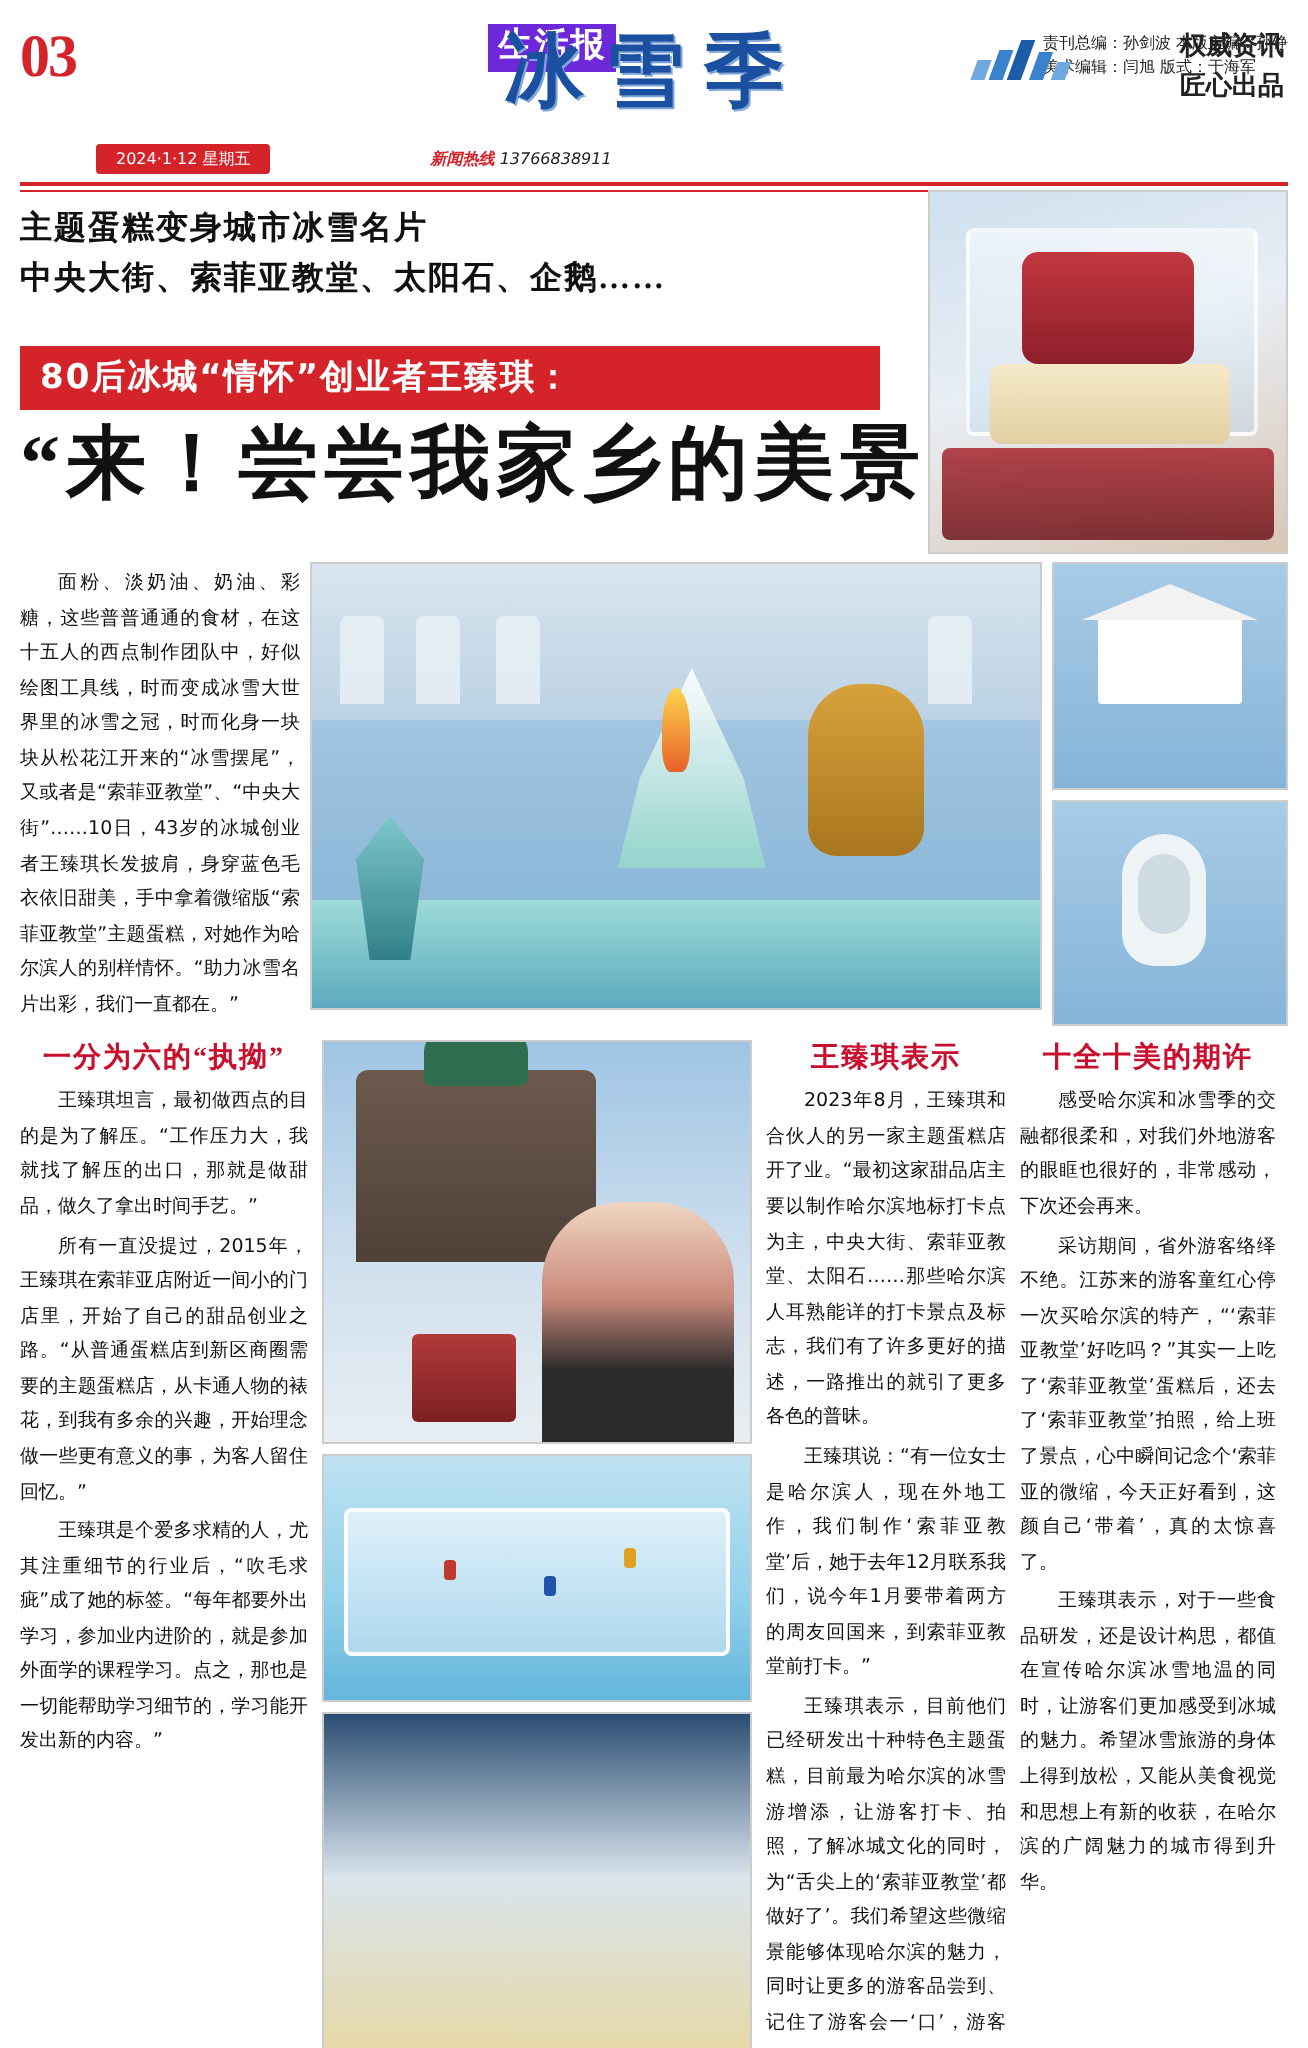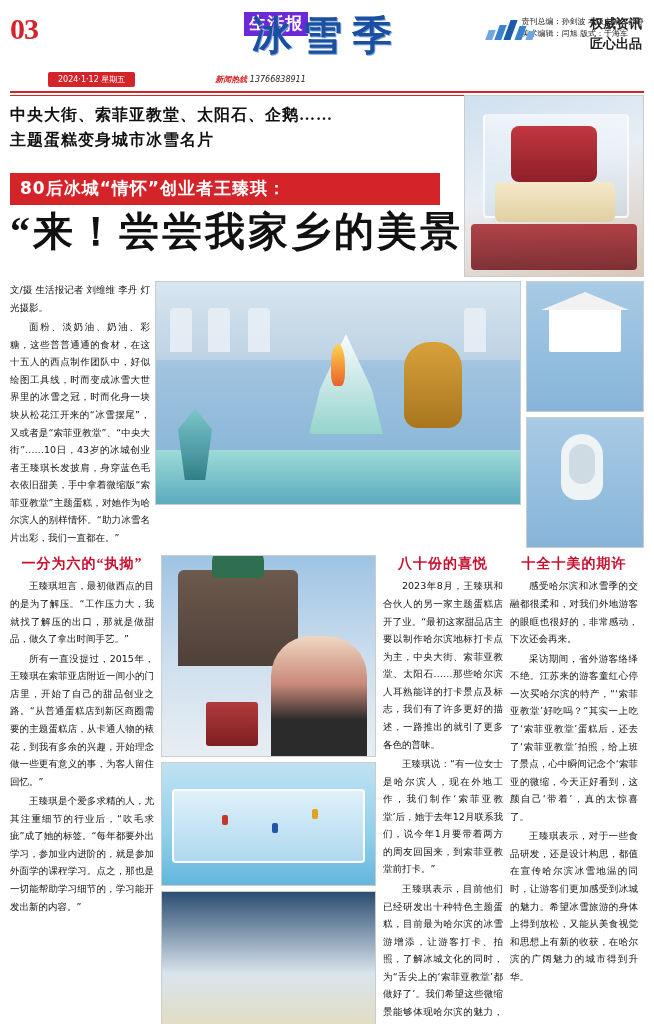--- a/index.html
+++ b/index.html
@@ -203,35 +203,34 @@
     <span class="date-pill">2024·1·12  星期五</span>
     <span class="hotline">
       <b>新闻热线</b>
       <span>13766838911</span>
     </span>
   </div>
   <div class="rule"></div>
   <div class="rule2"></div>
 
   <div class="headzone">
+    <div class="kicker">主题蛋糕变身城市冰雪名片</div>
     <div class="kicker">中央大街、索菲亚教堂、太阳石、企鹅……</div>
-    <div class="kicker">主题蛋糕变身城市冰雪名片</div>
     <div class="redbar">80后冰城“情怀”创业者王臻琪：</div>
     <div class="mainhead">“来！尝尝我家乡的美景”</div>
     <div class="hero-photo">
       <div class="ice"></div>
       <div class="cake"></div>
       <div class="plate"></div>
       <div class="berries"></div>
     </div>
   </div>
 
   <div class="mainrow">
     <div class="byline">
-      <div class="first">文/摄 生活报记者 刘维维 李丹 灯光摄影。</div>
       <p style="margin:2px 0;text-indent:2em;">面粉、淡奶油、奶油、彩糖，这些普普通通的食材，在这十五人的西点制作团队中，好似绘图工具线，时而变成冰雪大世界里的冰雪之冠，时而化身一块块从松花江开来的“冰雪摆尾”，又或者是“索菲亚教堂”、“中央大街”……10日，43岁的冰城创业者王臻琪长发披肩，身穿蓝色毛衣依旧甜美，手中拿着微缩版“索菲亚教堂”主题蛋糕，对她作为哈尔滨人的别样情怀。“助力冰雪名片出彩，我们一直都在。”</p>
     </div>
     <div class="mainpic">
       <div class="mp-tables"></div>
       <div class="mp-chair" style="left:14px;"></div>
       <div class="mp-chair" style="left:52px;"></div>
       <div class="mp-chair" style="left:92px;"></div>
       <div class="mp-chair" style="right:34px;"></div>
       <div class="mp-base"></div>
       <div class="mp-ice1"></div>
@@ -274,21 +273,21 @@
         <div class="dot" style="left:150px;top:46px;background:#e0a020;"></div>
       </div>
       <div class="pic-cakes">
         
         
         
       </div>
     </div>
 
     <div class="colC">
-      <div class="sechead">八十份的喜悦</div>
+      <div class="sechead">王臻琪表示</div>
       <div class="body">
         <p>2023年8月，王臻琪和合伙人的另一家主题蛋糕店开了业。“最初这家甜品店主要以制作哈尔滨地标打卡点为主，中央大街、索菲亚教堂、太阳石……那些哈尔滨人耳熟能详的打卡景点及标志，我们有了许多更好的描述，一路推出的就引了更多各色的普昧。</p>
         <p>王臻琪说：“有一位女士是哈尔滨人，现在外地工作，我们制作‘索菲亚教堂’后，她于去年12月联系我们，说今年1月要带着两方的周友回国来，到索菲亚教堂前打卡。”</p>
         <p>王臻琪表示，目前他们已经研发出十种特色主题蛋糕，目前最为哈尔滨的冰雪游增添，让游客打卡、拍照，了解冰城文化的同时，为“舌尖上的‘索菲亚教堂’都做好了’。我们希望这些微缩景能够体现哈尔滨的魅力，同时让更多的游客品尝到、记住了游客会一‘口’，游客可以在品尝前的动情着，好似‘氧’，同时参与到哈尔滨的冰雪旅游推广。</p>
 
       </div>
     </div>
 
     <div class="colD">
       <div class="sechead">十全十美的期许</div>

